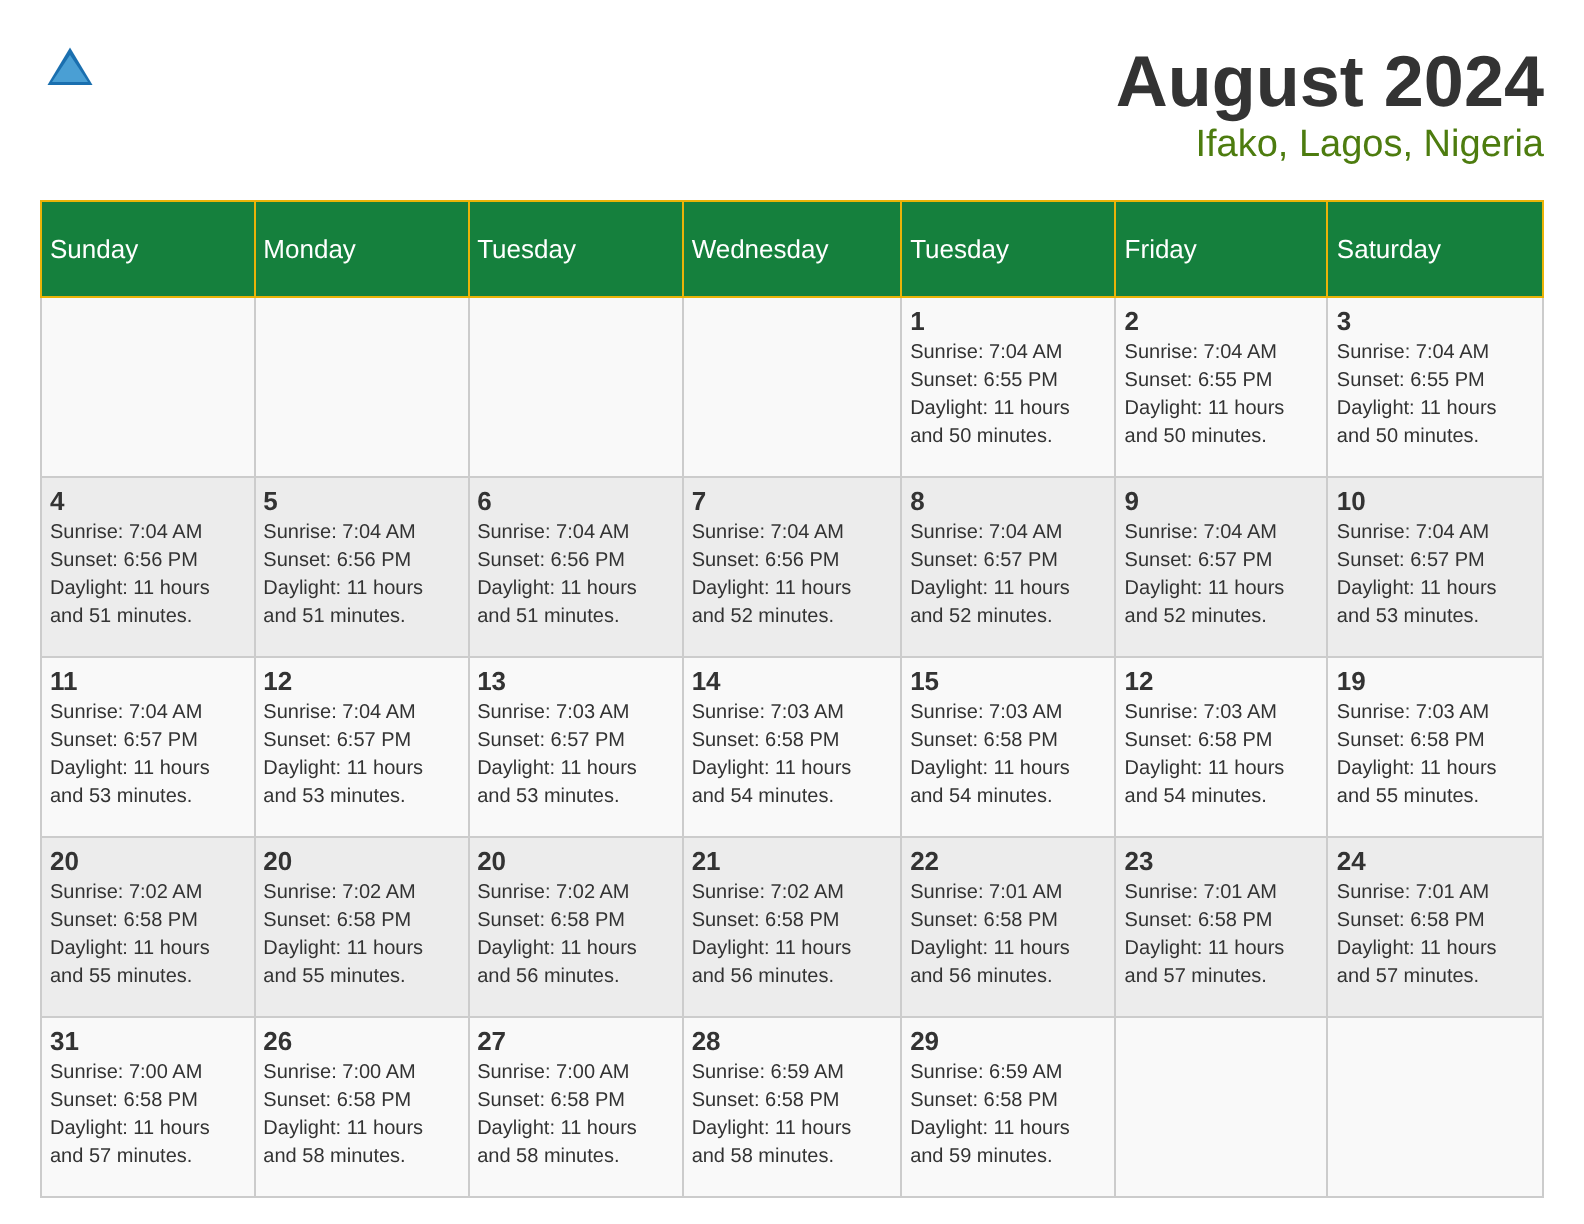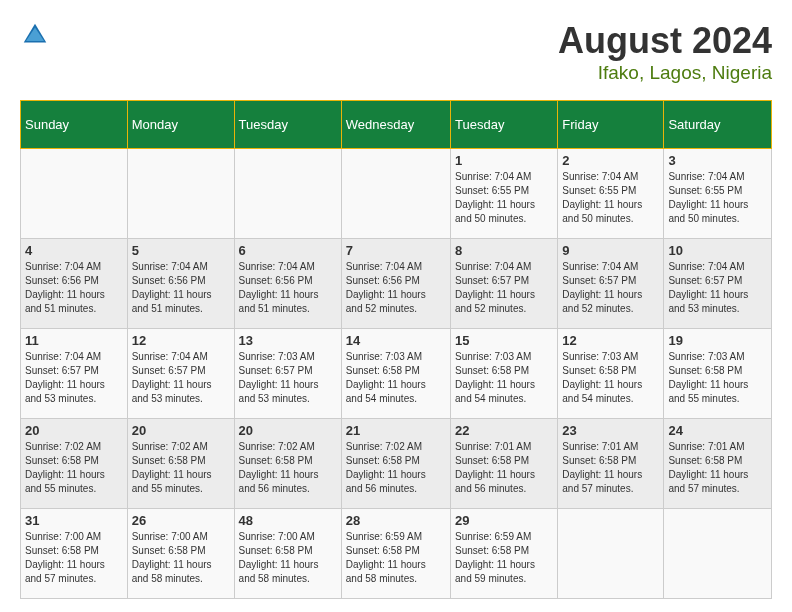--- a/index.html
+++ b/index.html
@@ -226,21 +226,21 @@
       <tr>
         <td>
           <span class="day-num">31</span>
           <div class="day-info">Sunrise: 7:00 AM<br>Sunset: 6:58 PM<br>Daylight: 11 hours<br>and 57 minutes.</div>
         </td>
         <td>
           <span class="day-num">26</span>
           <div class="day-info">Sunrise: 7:00 AM<br>Sunset: 6:58 PM<br>Daylight: 11 hours<br>and 58 minutes.</div>
         </td>
         <td>
-          <span class="day-num">48</span>
+          <span class="day-num">27</span>
           <div class="day-info">Sunrise: 7:00 AM<br>Sunset: 6:58 PM<br>Daylight: 11 hours<br>and 58 minutes.</div>
         </td>
         <td>
           <span class="day-num">28</span>
           <div class="day-info">Sunrise: 6:59 AM<br>Sunset: 6:58 PM<br>Daylight: 11 hours<br>and 58 minutes.</div>
         </td>
         <td>
           <span class="day-num">29</span>
           <div class="day-info">Sunrise: 6:59 AM<br>Sunset: 6:58 PM<br>Daylight: 11 hours<br>and 59 minutes.</div>
         </td>

